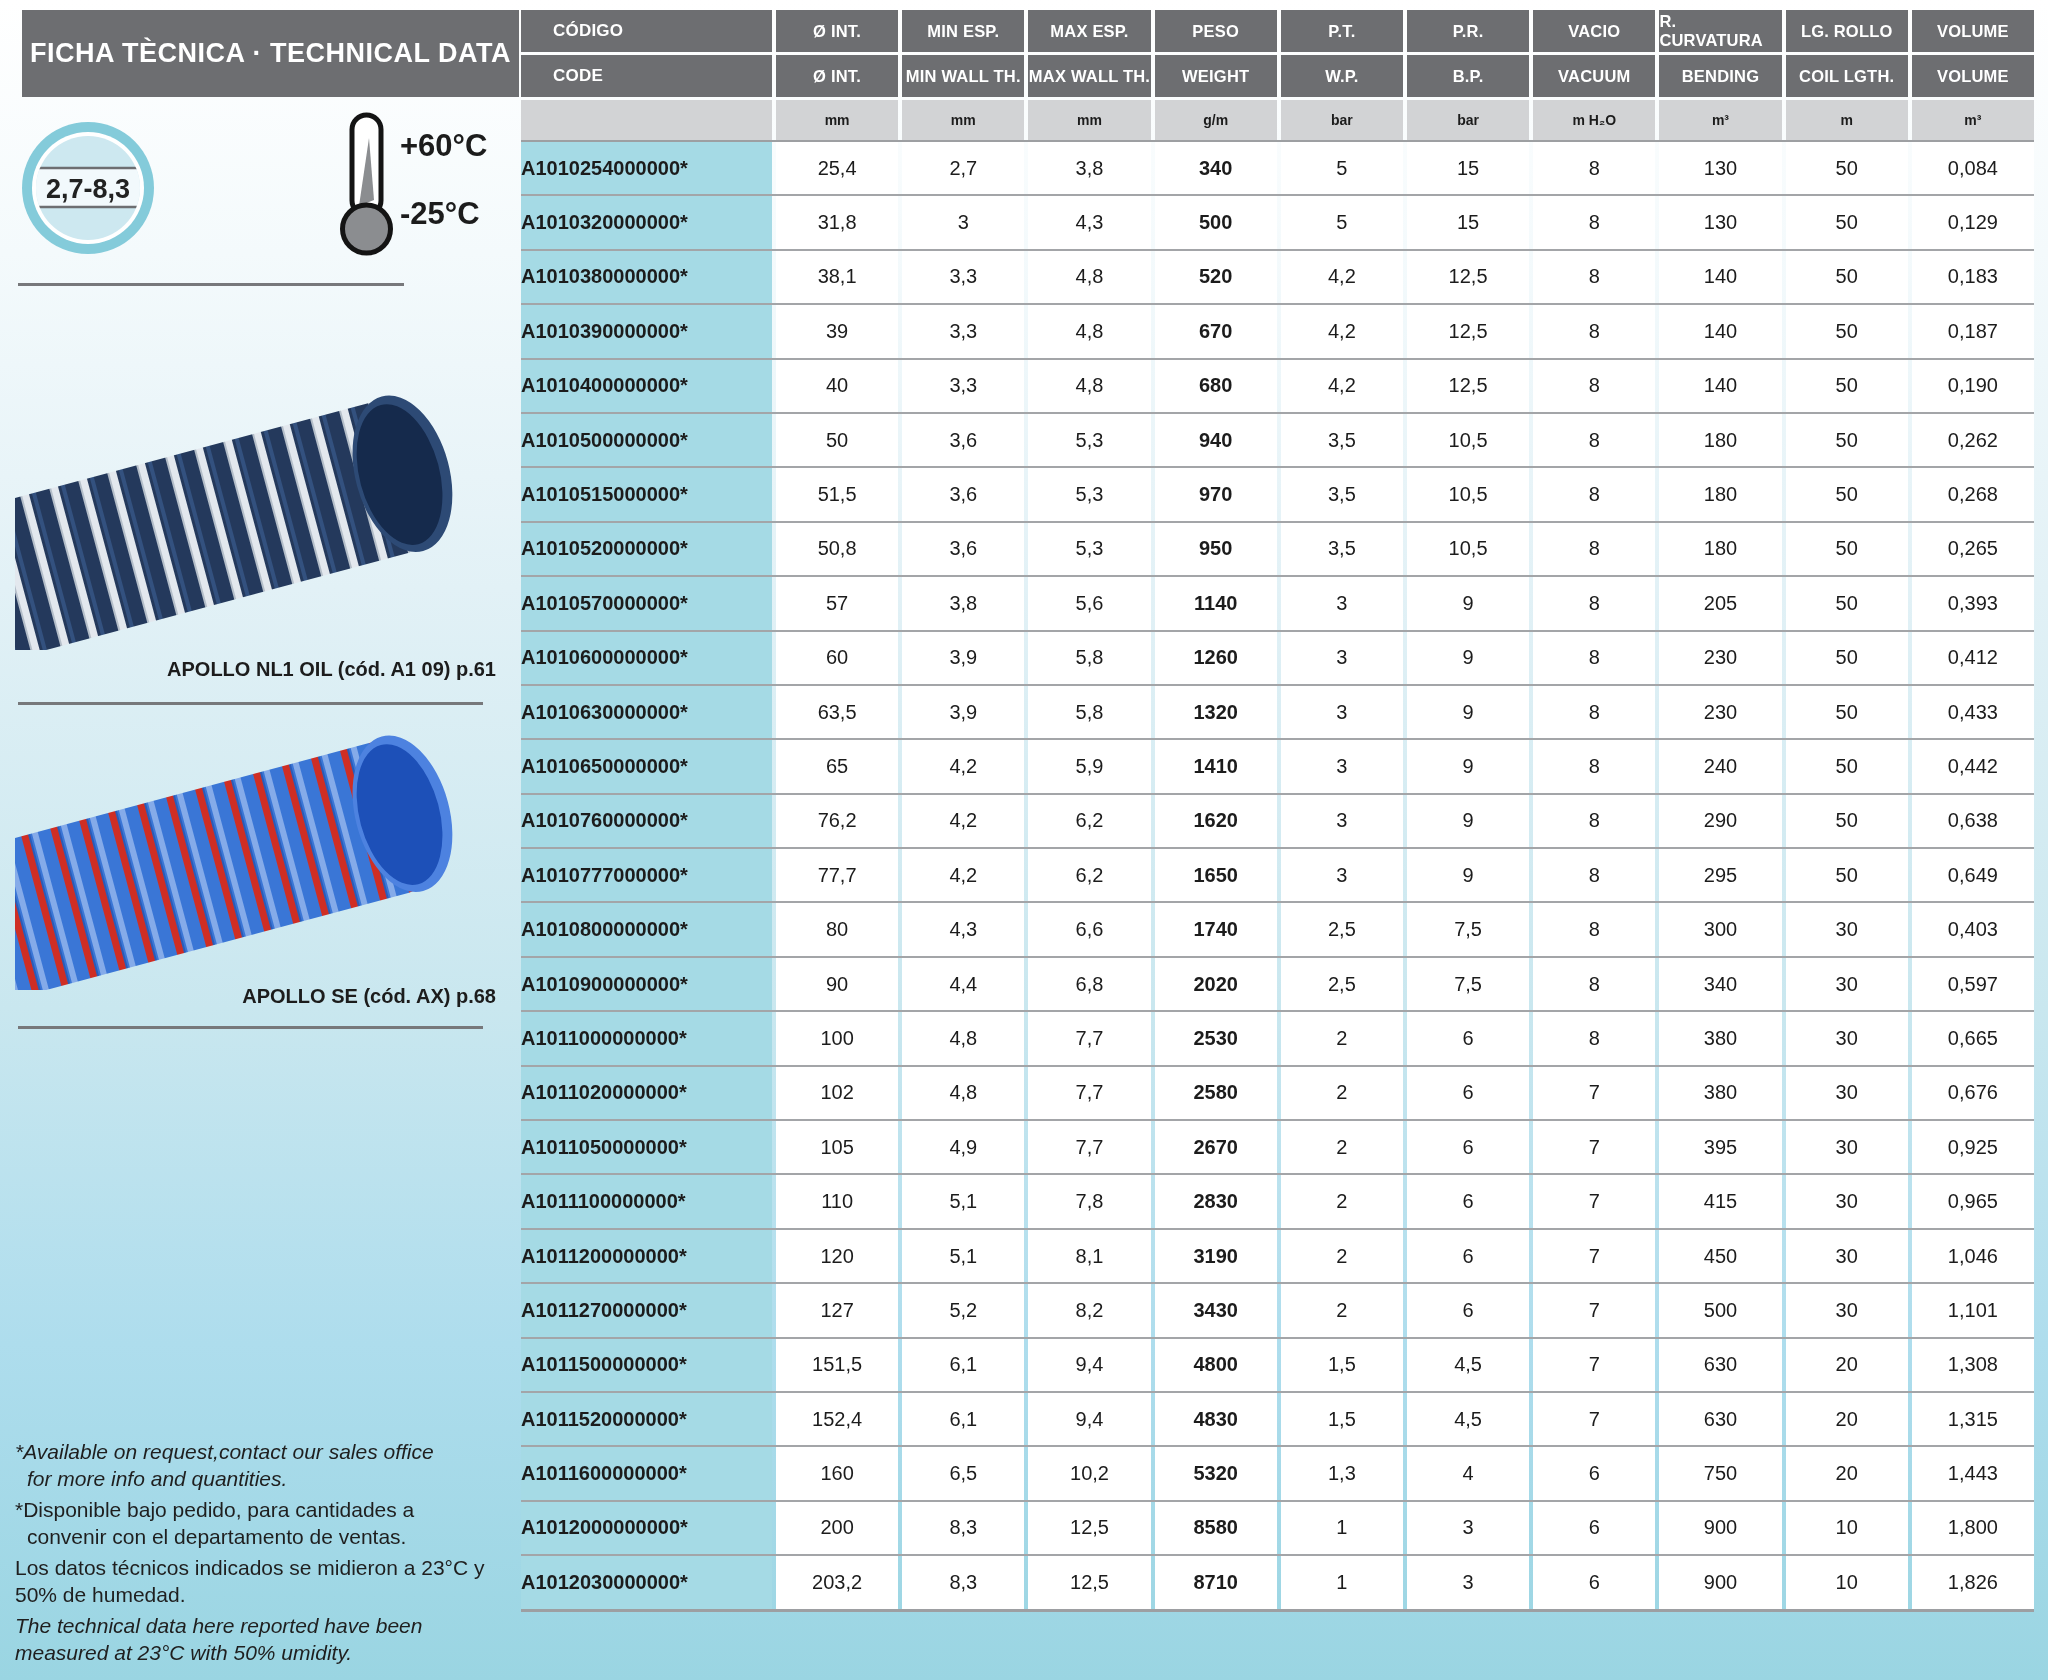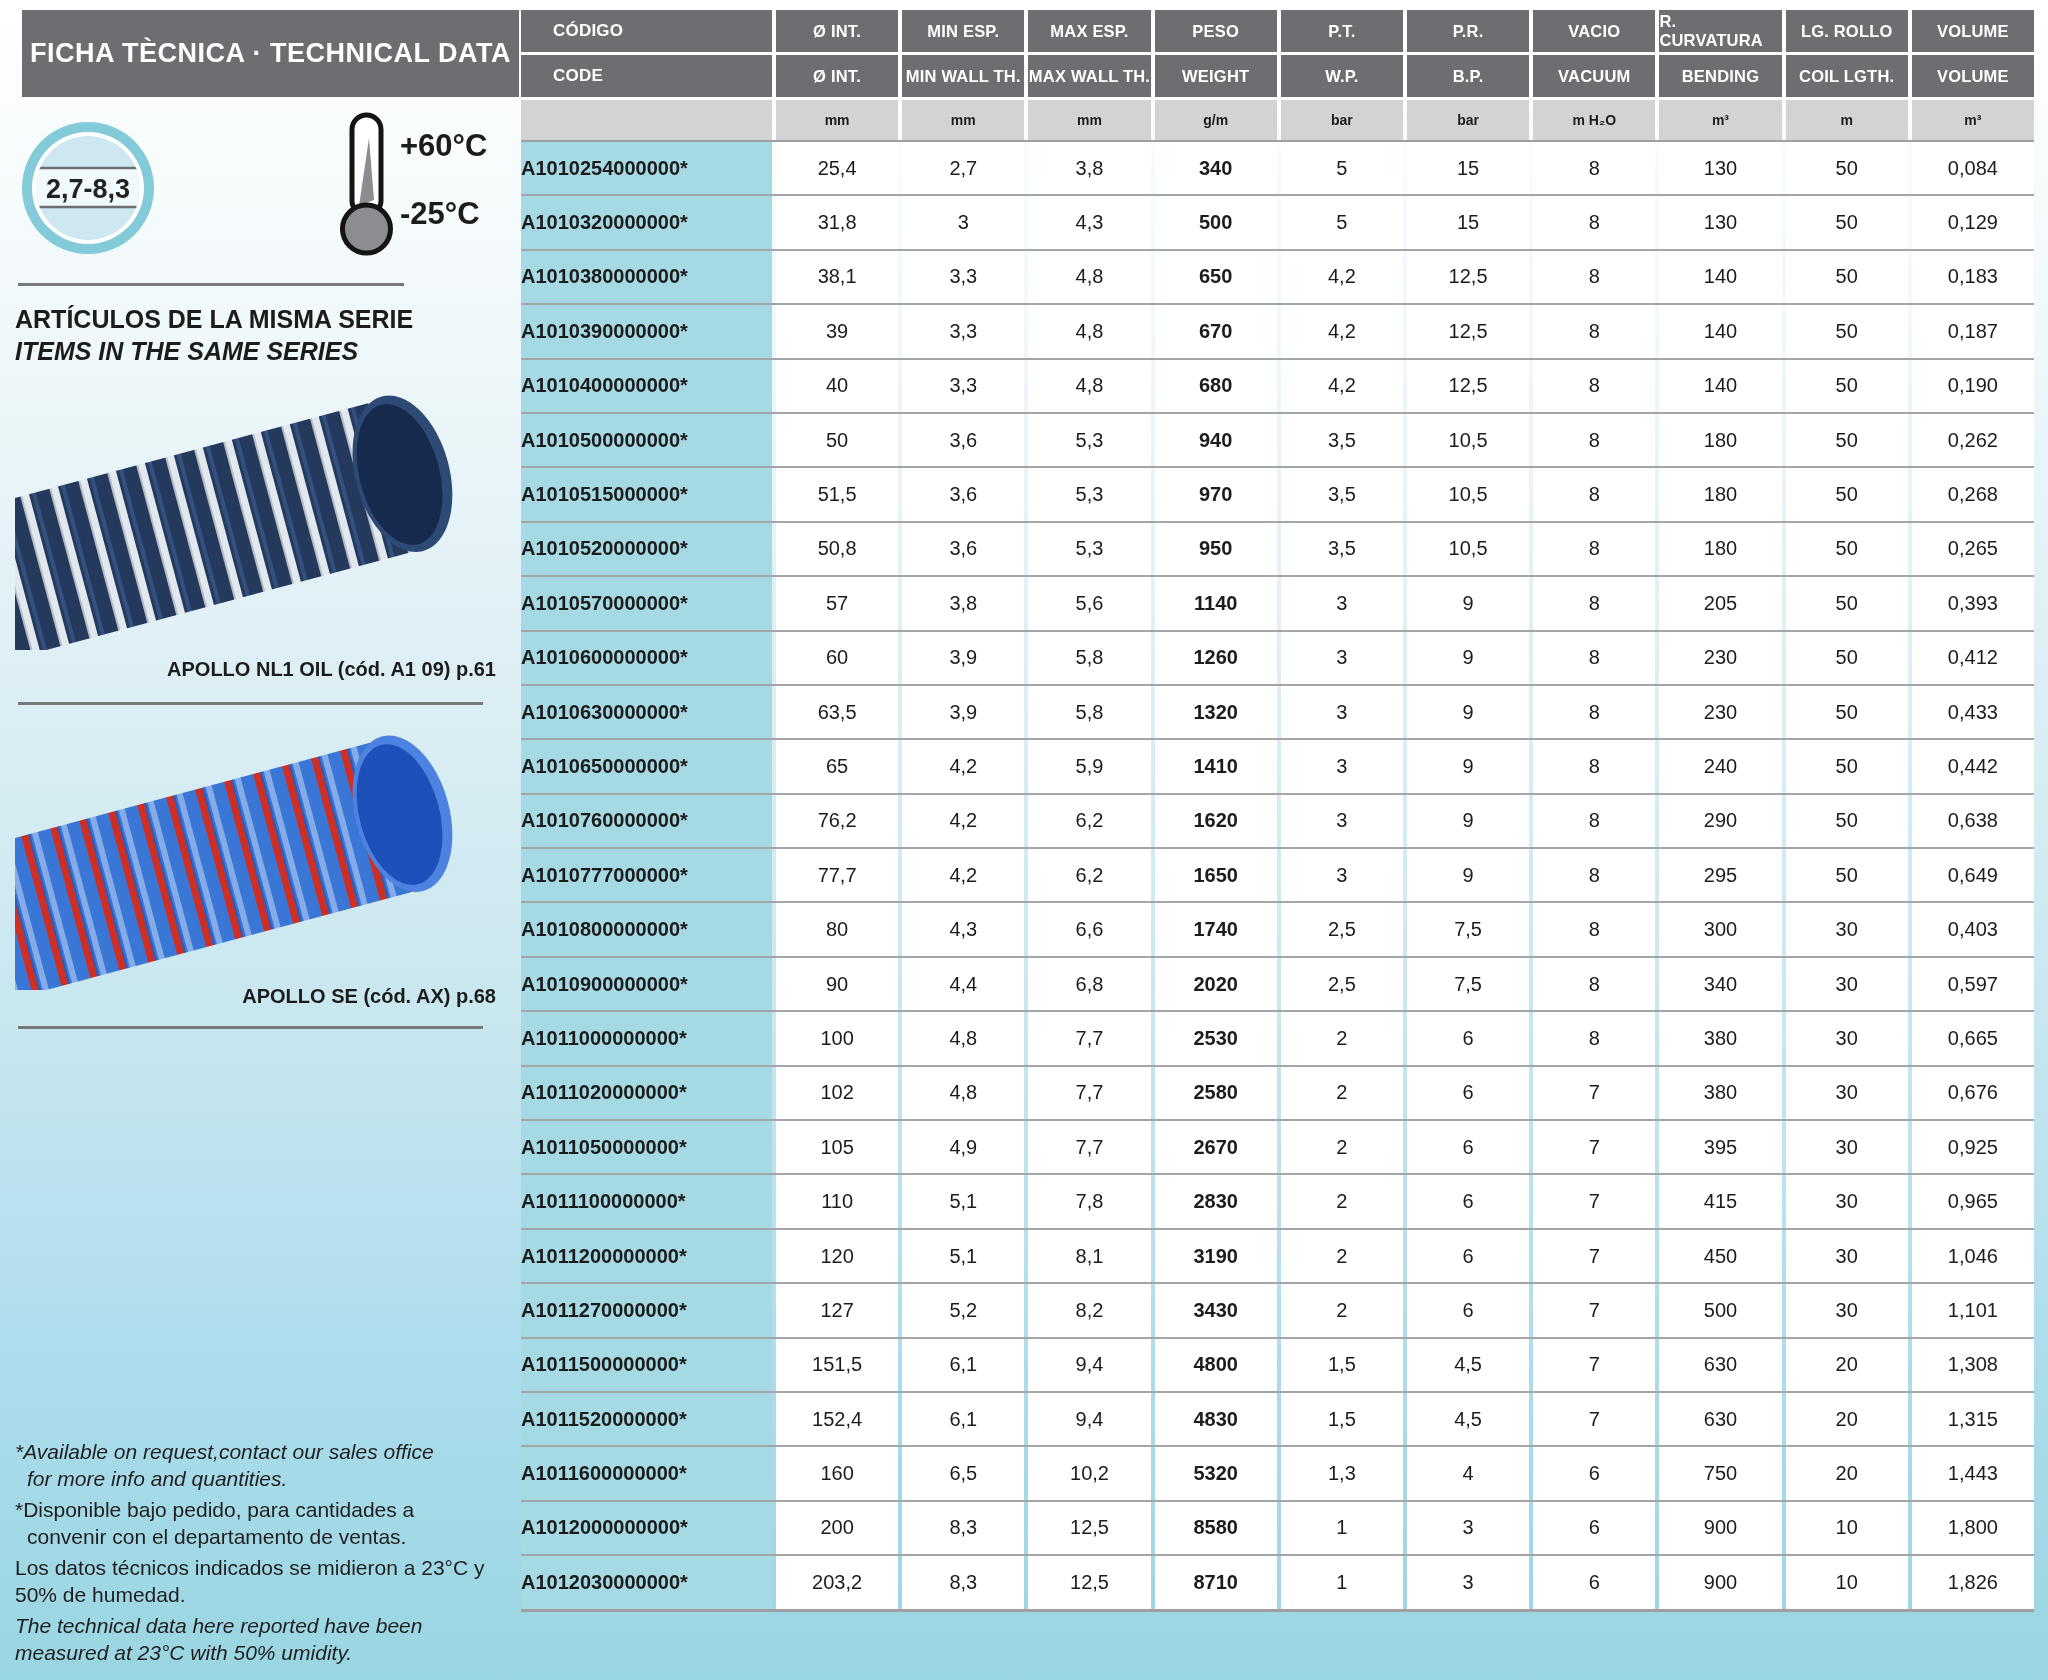--- a/index.html
+++ b/index.html
@@ -82,24 +82,20 @@
   <svg class="thermo-icon" width="70" height="150" viewBox="0 0 70 150">
     <rect x="20" y="5" width="29" height="100" rx="14.5" fill="#ffffff" stroke="#141414" stroke-width="5"></rect>
     <polygon points="37,28 42,90 27,96" fill="#8b8d90"></polygon>
     <circle cx="34.5" cy="119" r="24" fill="#8b8d90" stroke="#141414" stroke-width="5"></circle>
   </svg>
   <div class="temp-max">+60°C</div>
   <div class="temp-min">-25°C</div>
 
   <div class="rule rule1"></div>
 
-  <div class="series-heading">
-    <div class="es">ARTÍCULOS DE LA MISMA SERIE</div>
-    <div class="en">ITEMS IN THE SAME SERIES</div>
-  </div>
 
   <svg class="hose hose1" viewBox="0 0 466 268">
     <defs>
       <pattern id="hs1" patternUnits="userSpaceOnUse" width="30" height="320">
         <rect width="30" height="320" fill="#24395c"></rect>
         <rect x="0" width="4" height="320" fill="#33517f"></rect>
         <rect x="18" width="9" height="320" fill="#e3e8ee"></rect>
         <rect x="18" width="2" height="320" fill="#b4bec9"></rect>
       </pattern>
     </defs>
@@ -206,21 +202,21 @@
           <div class="data-cell">8</div>
           <div class="data-cell">130</div>
           <div class="data-cell">50</div>
           <div class="data-cell">0,129</div>
         </div>
         <div class="t-row t-data">
           <div class="code-cell">A1010380000000*</div>
           <div class="data-cell">38,1</div>
           <div class="data-cell">3,3</div>
           <div class="data-cell">4,8</div>
-          <div class="data-cell bold">650</div>
+          <div class="data-cell bold">520</div>
           <div class="data-cell">4,2</div>
           <div class="data-cell">12,5</div>
           <div class="data-cell">8</div>
           <div class="data-cell">140</div>
           <div class="data-cell">50</div>
           <div class="data-cell">0,183</div>
         </div>
         <div class="t-row t-data">
           <div class="code-cell">A1010390000000*</div>
           <div class="data-cell">39</div>

